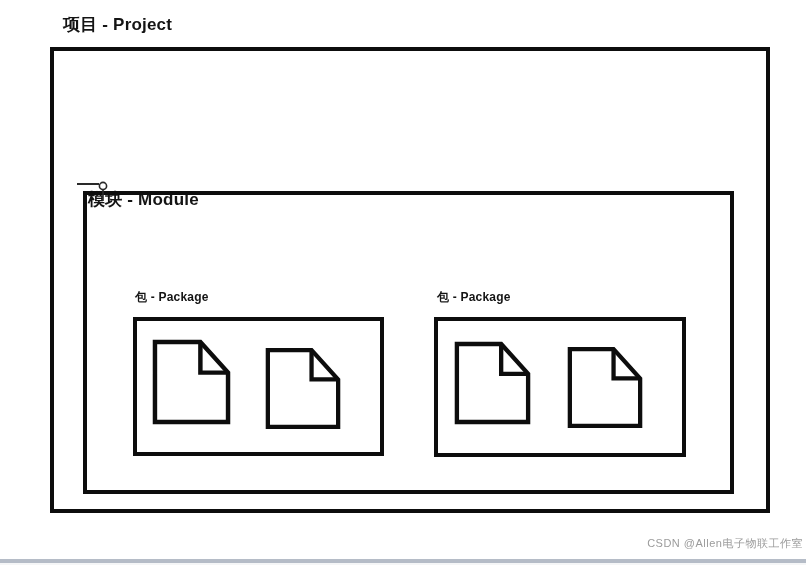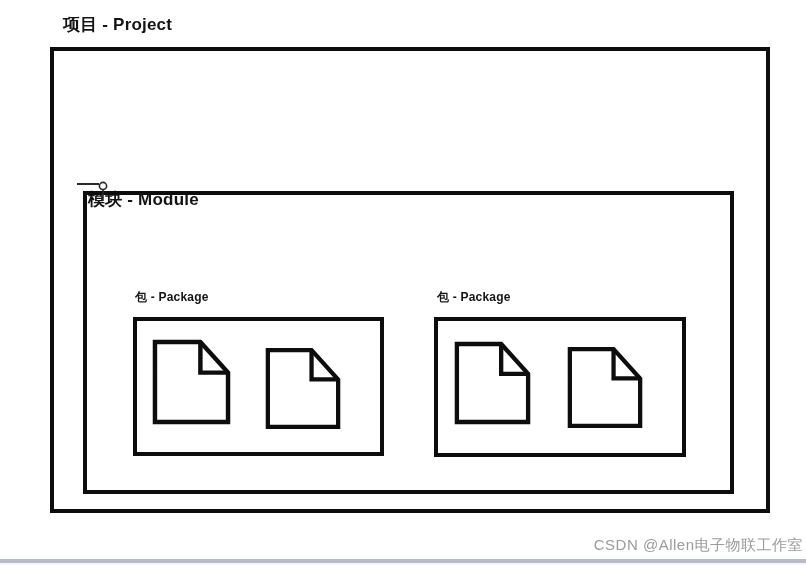--- a/index.html
+++ b/index.html
@@ -25,21 +25,21 @@
     position: absolute;
     border: 4px solid #0d0d0d;
     background: transparent;
   }
   .doc-icon { position: absolute; }
   .cursor-icon { position: absolute; z-index: 3; }
   .watermark {
     position: absolute;
     top: 536px;
     right: 3px;
-    font-size: 15px;
+    font-size: 11px;
     color: #9b9b9b;
     letter-spacing: 0.5px;
     white-space: nowrap;
   }
   .bottom-edge {
     position: absolute;
     left: 0;
     top: 559px;
     width: 806px;
     height: 4px;

